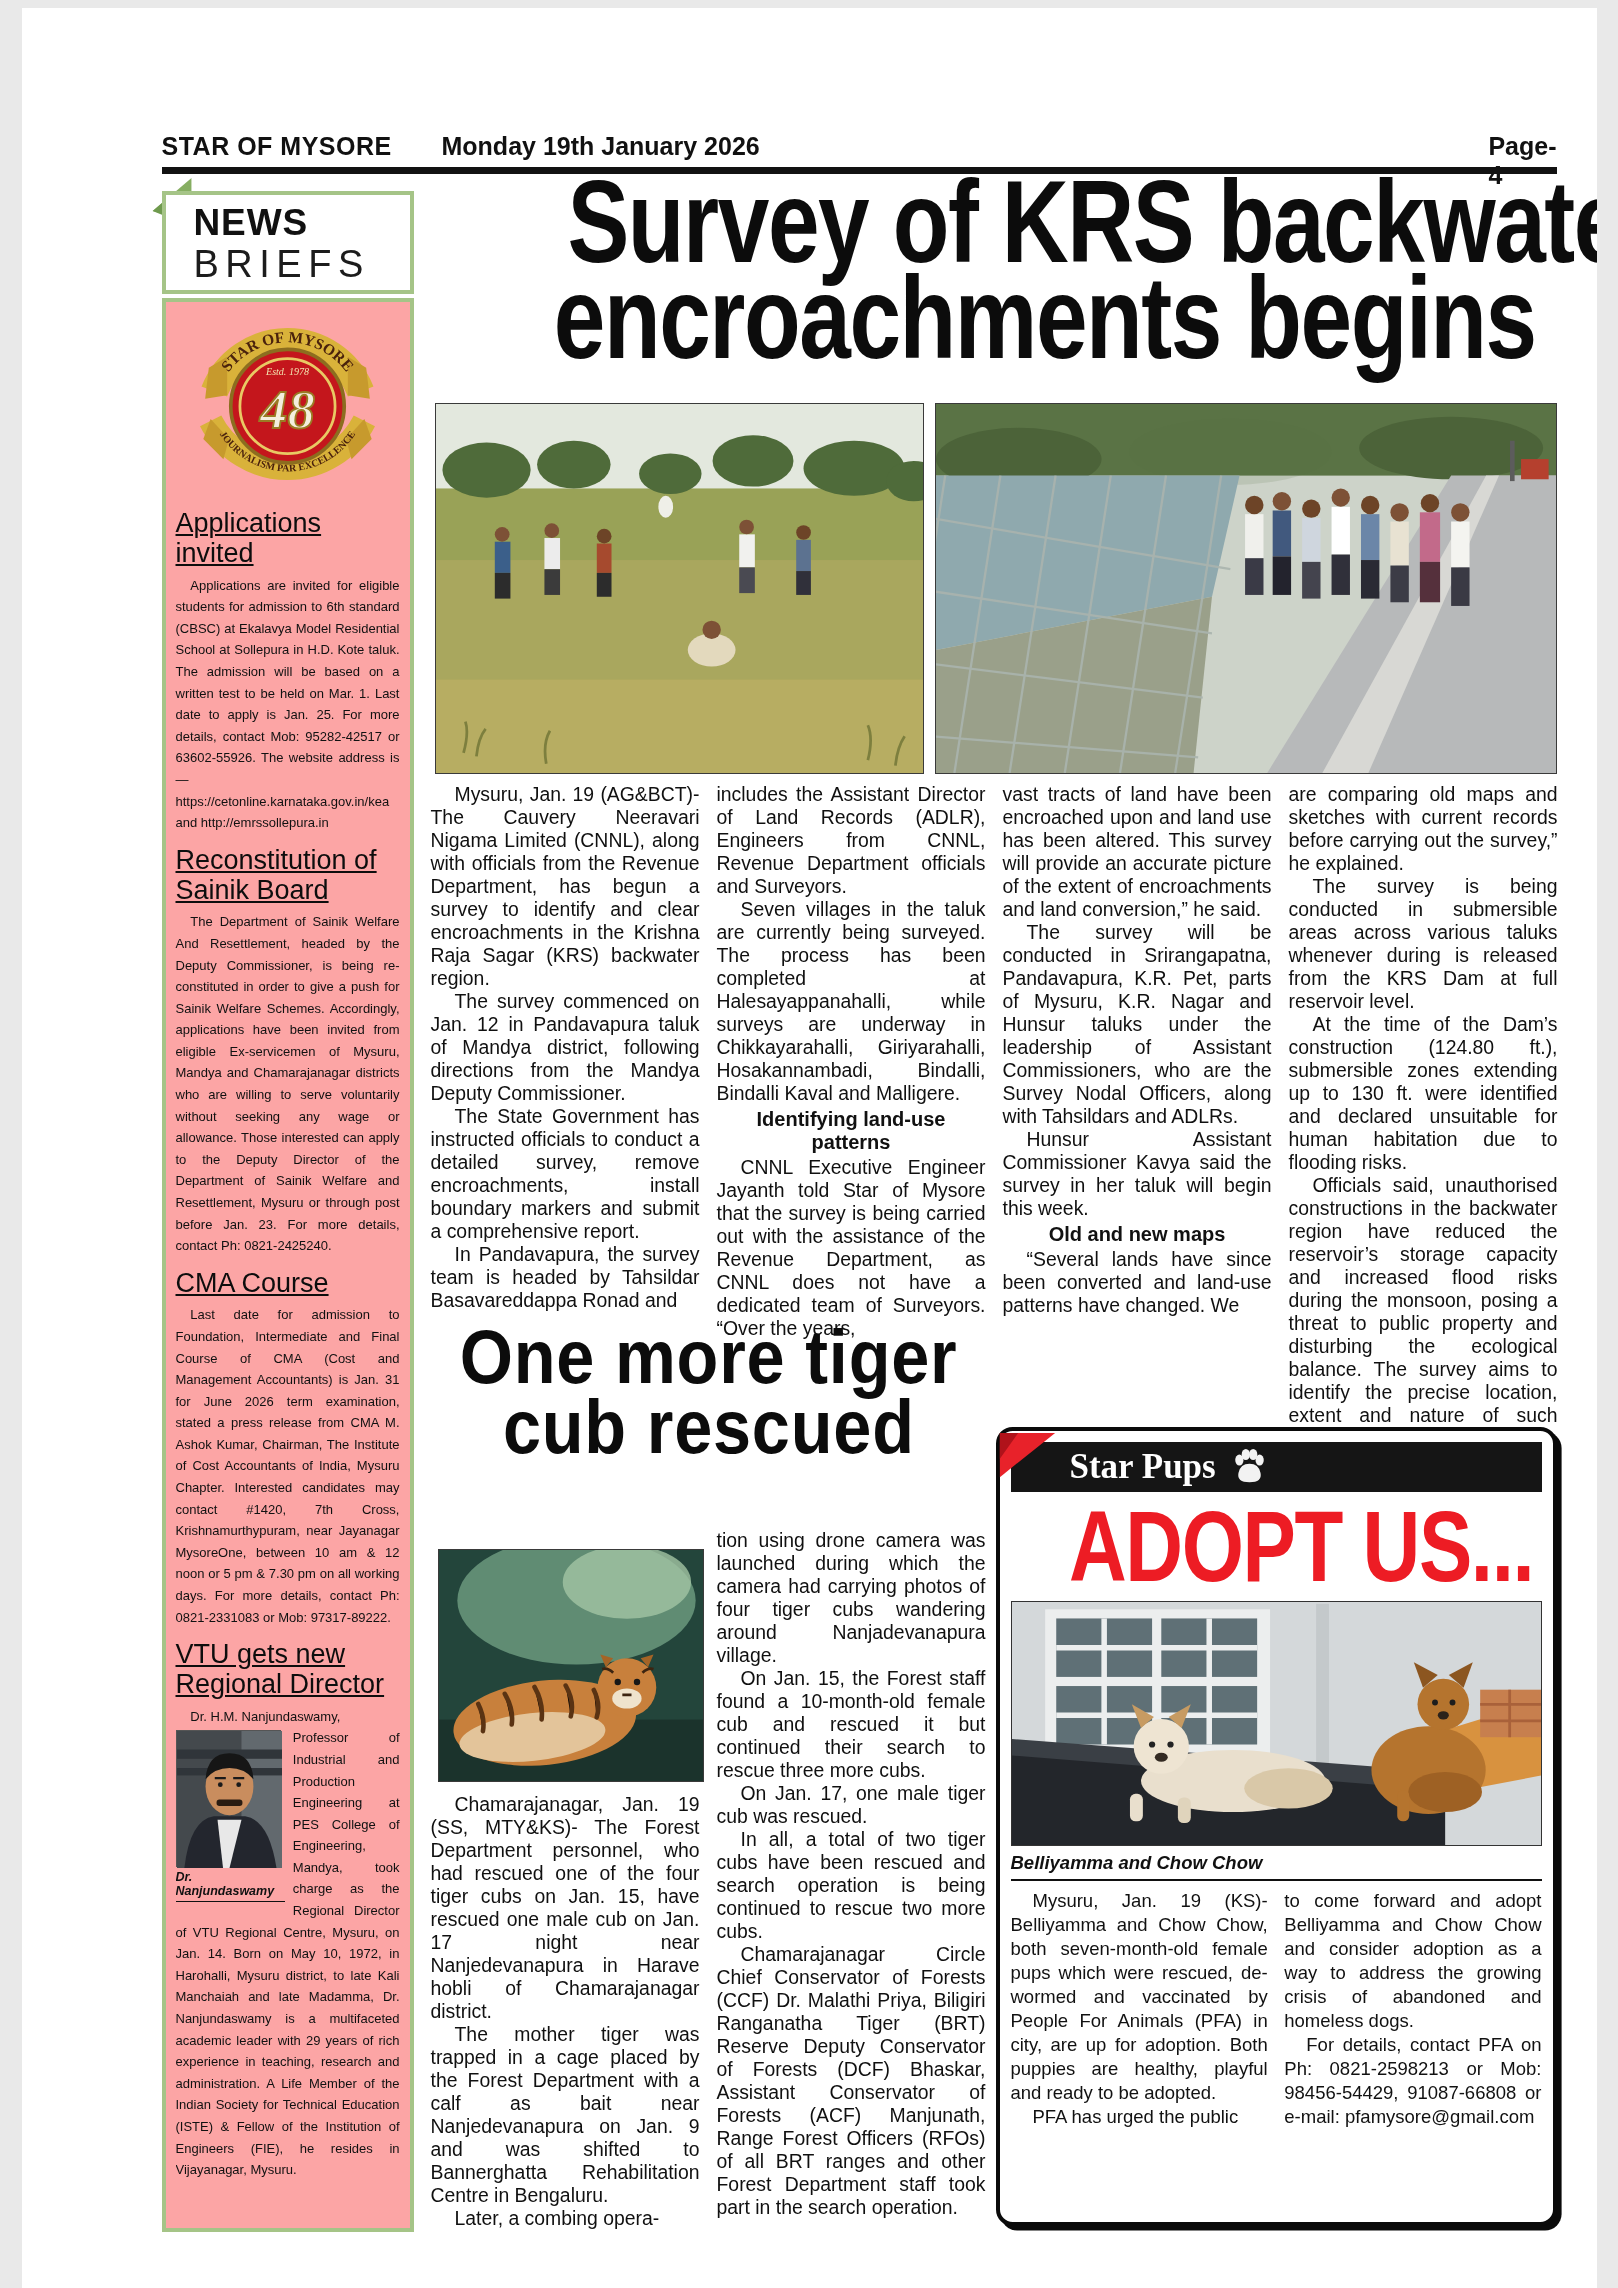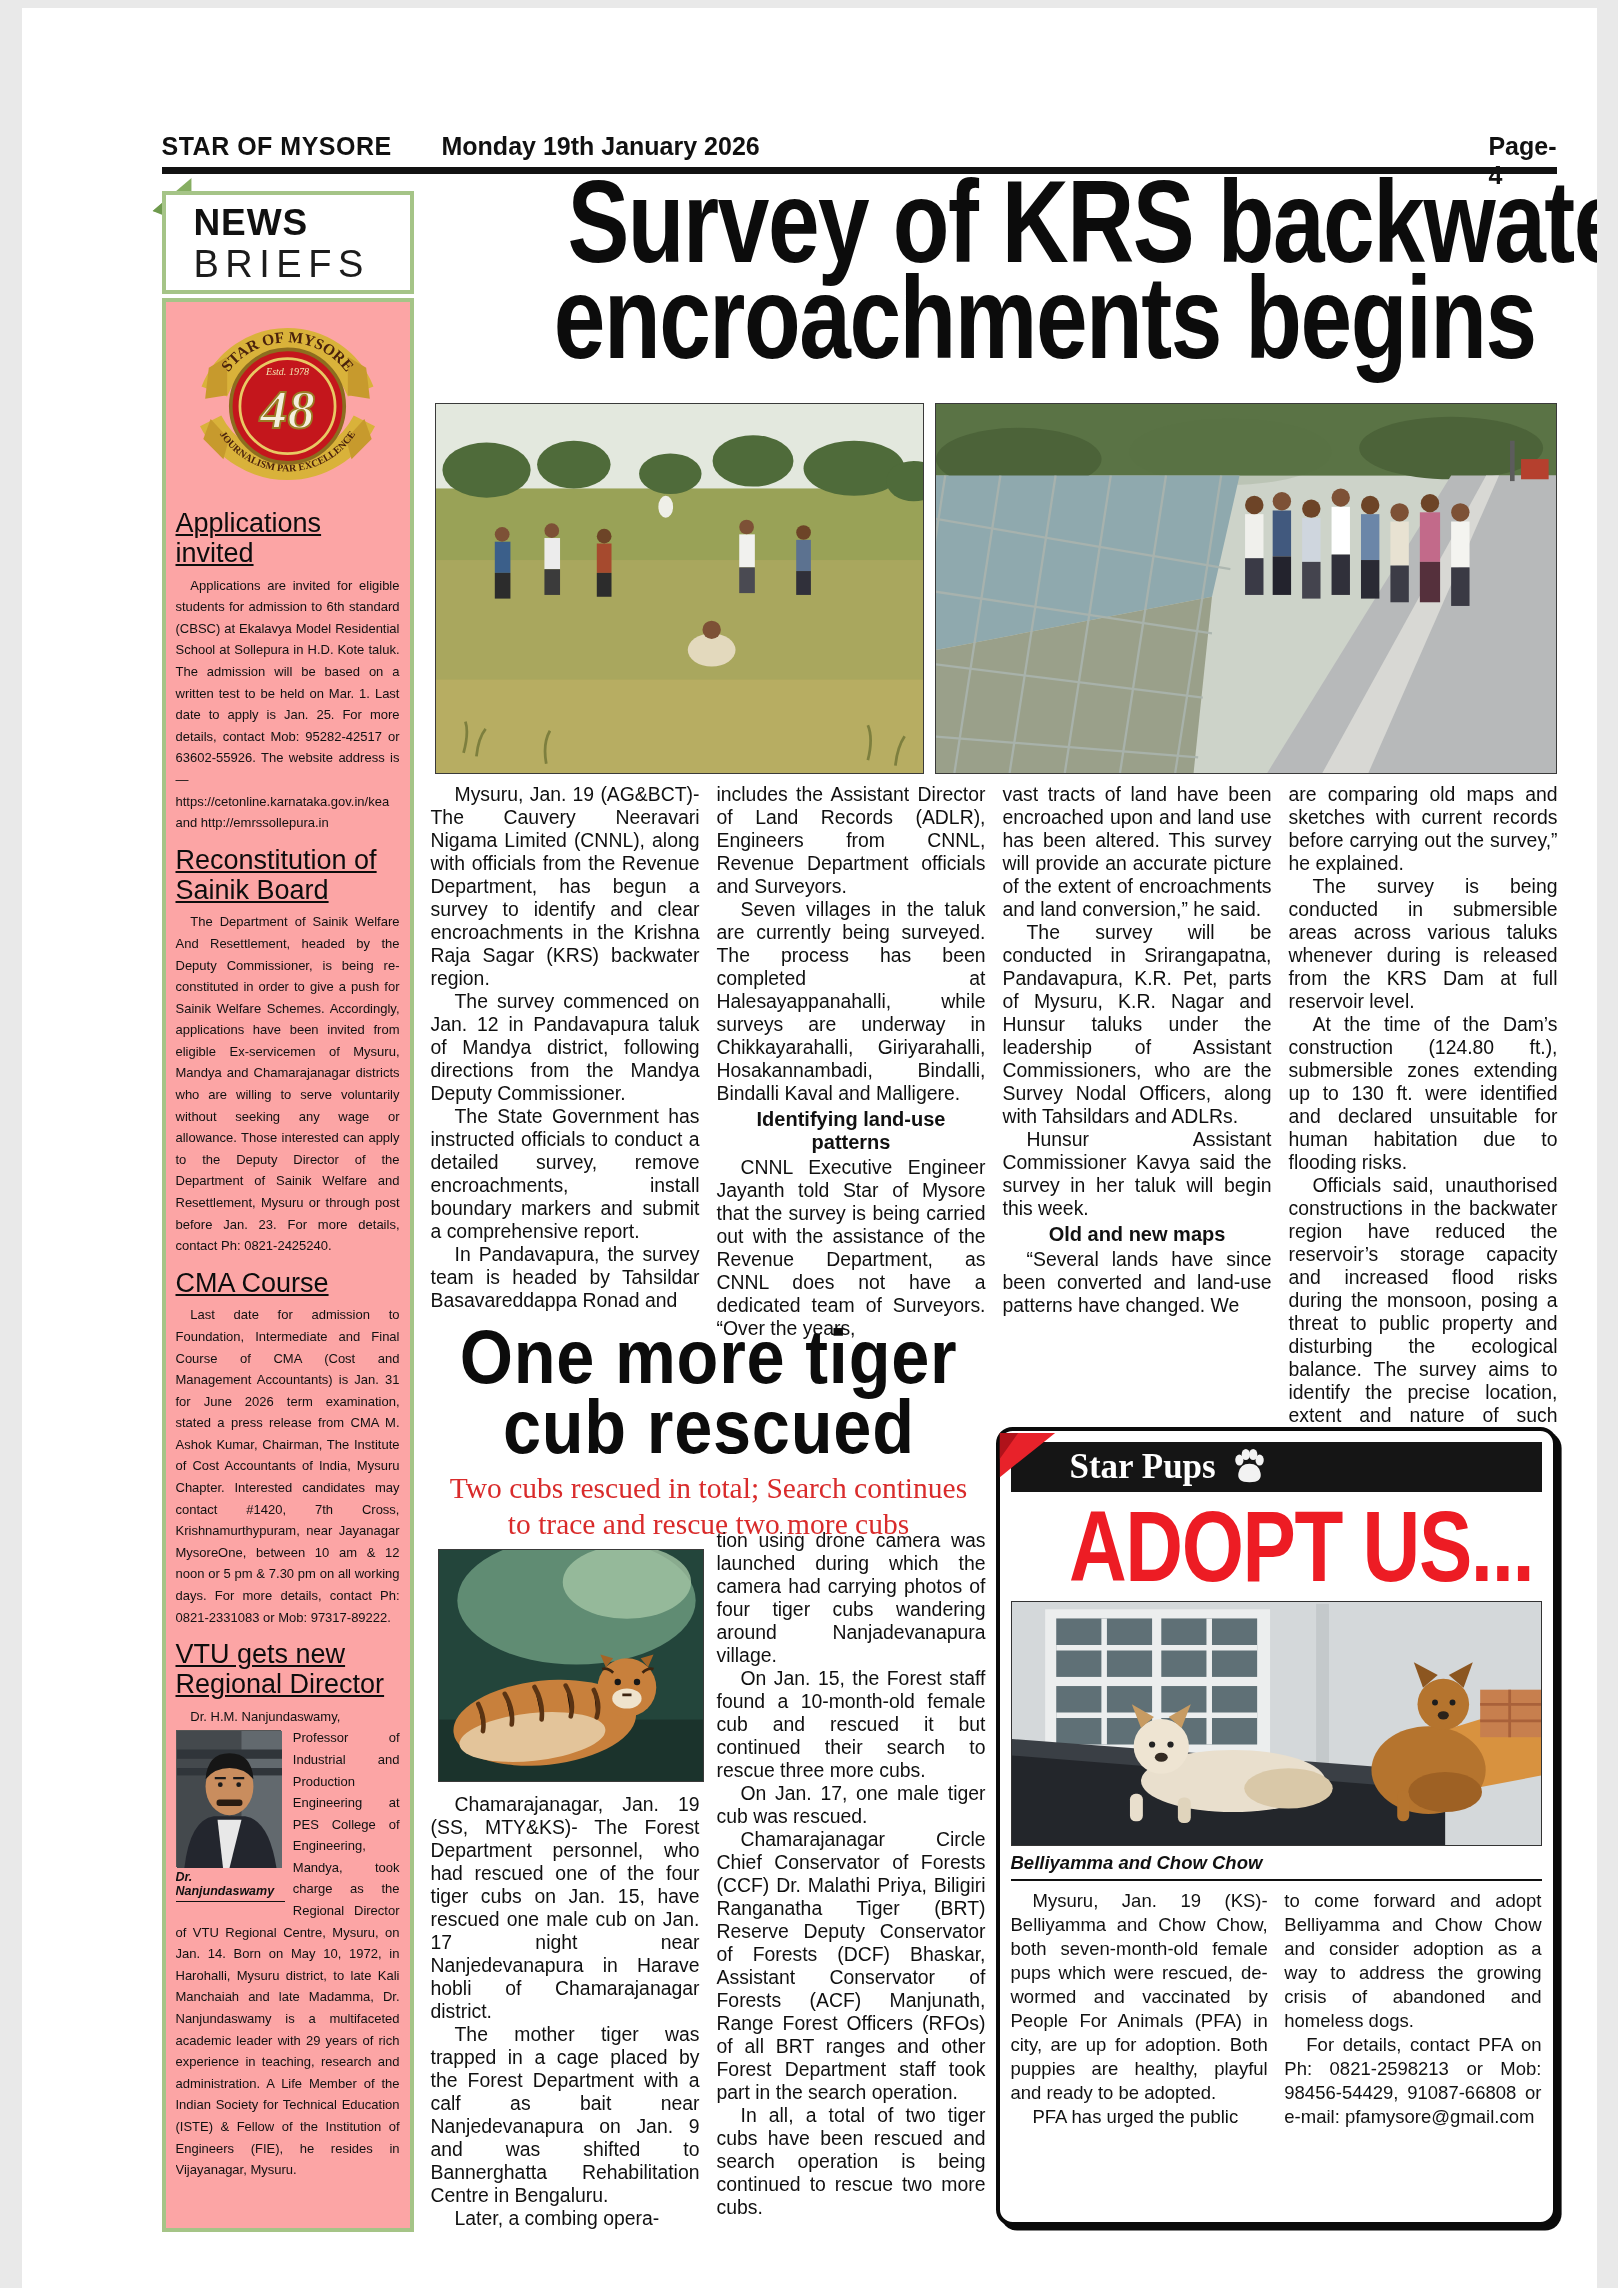--- a/index.html
+++ b/index.html
@@ -271,24 +271,20 @@
     <p class="noind">are comparing old maps and sketches with current records before carrying out the survey,” he explained.</p>
     <p>The survey is being conducted in submersible areas across various taluks whenever during is released from the KRS Dam at full reservoir level.</p>
     <p>At the time of the Dam’s construction (124.80 ft.), submersible zones extending up to 130 ft. were identified and declared unsuitable for human habitation due to flooding risks.</p>
     <p>Officials said, unauthorised constructions in the backwater region have reduced the reservoir’s storage capacity and increased flood risks during the monsoon, posing a threat to public property and disturbing the ecological balance. The survey aims to identify the precise location, extent and nature of such encroachments.</p>
   </div>
 
   <div class="t-head">
     <div class="hl-line"><span class="cond2">One more tiger</span></div>
     <div class="hl-line"><span class="cond2">cub rescued</span></div>
   </div>
-  <div class="t-sub">
-    <div>Two cubs rescued in total; Search continues</div>
-    <div>to trace and rescue two more cubs</div>
-  </div>
   <div class="photo t-photo">
     <svg viewBox="0 0 288 252" preserveAspectRatio="none">
       <rect width="288" height="252" fill="#23453b"></rect>
       <ellipse cx="150" cy="55" rx="130" ry="70" fill="#6f9e82" opacity="0.8"></ellipse>
       <ellipse cx="205" cy="35" rx="70" ry="40" fill="#a3c4a4" opacity="0.8"></ellipse>
       <rect y="185" width="288" height="67" fill="#1b332c"></rect>
       <g transform="rotate(-6 120 185)">
         <ellipse cx="115" cy="188" rx="100" ry="46" fill="#c8803c"></ellipse>
         <ellipse cx="100" cy="202" rx="80" ry="26" fill="#e3c49a"></ellipse>
         <g stroke="#5a3313" stroke-width="5" stroke-linecap="round">
@@ -305,22 +301,22 @@
   </div>
   <div class="col art tc1">
     <p>Chamarajanagar, Jan. 19 (SS, MTY&amp;KS)- The Forest Department personnel, who had rescued one of the four tiger cubs on Jan. 15, have rescued one male cub on Jan. 17 night near Nanjedevanapura in Harave hobli of Chamarajanagar district.</p>
     <p>The mother tiger was trapped in a cage placed by the Forest Department with a calf as bait near Nanjedevanapura on Jan. 9 and was shifted to Bannerghatta Rehabilitation Centre in Bengaluru.</p>
     <p>Later, a combing opera-</p>
   </div>
   <div class="col art tc2">
     <p class="noind">tion using drone camera was launched during which the camera had carrying photos of four tiger cubs wandering around Nanjadevanapura village.</p>
     <p>On Jan. 15, the Forest staff found a 10-month-old female cub and rescued it but continued their search to rescue three more cubs.</p>
     <p>On Jan. 17, one male tiger cub was rescued.</p>
+    <p>In all, a total of two tiger cubs have been rescued and search operation is being continued to rescue two more cubs.</p>
     <p>Chamarajanagar Circle Chief Conservator of Forests (CCF) Dr. Malathi Priya, Biligiri Ranganatha Tiger (BRT) Reserve Deputy Conservator of Forests (DCF) Bhaskar, Assistant Conservator of Forests (ACF) Manjunath, Range Forest Officers (RFOs) of all BRT ranges and other Forest Department staff took part in the search operation.</p>
-    <p>In all, a total of two tiger cubs have been rescued and search operation is being continued to rescue two more cubs.</p>
   </div>
 
   <div class="pups-box">
     <div class="pups-bar">
       <span class="pups-corner">
         <svg width="59" height="48" viewBox="0 0 64 52">
             <polygon points="2,2 62,2 2,50" fill="#e8222a"></polygon>
             <polygon points="2,2 22,2 2,30" fill="#b0121a"></polygon>
           </svg>
       </span>

